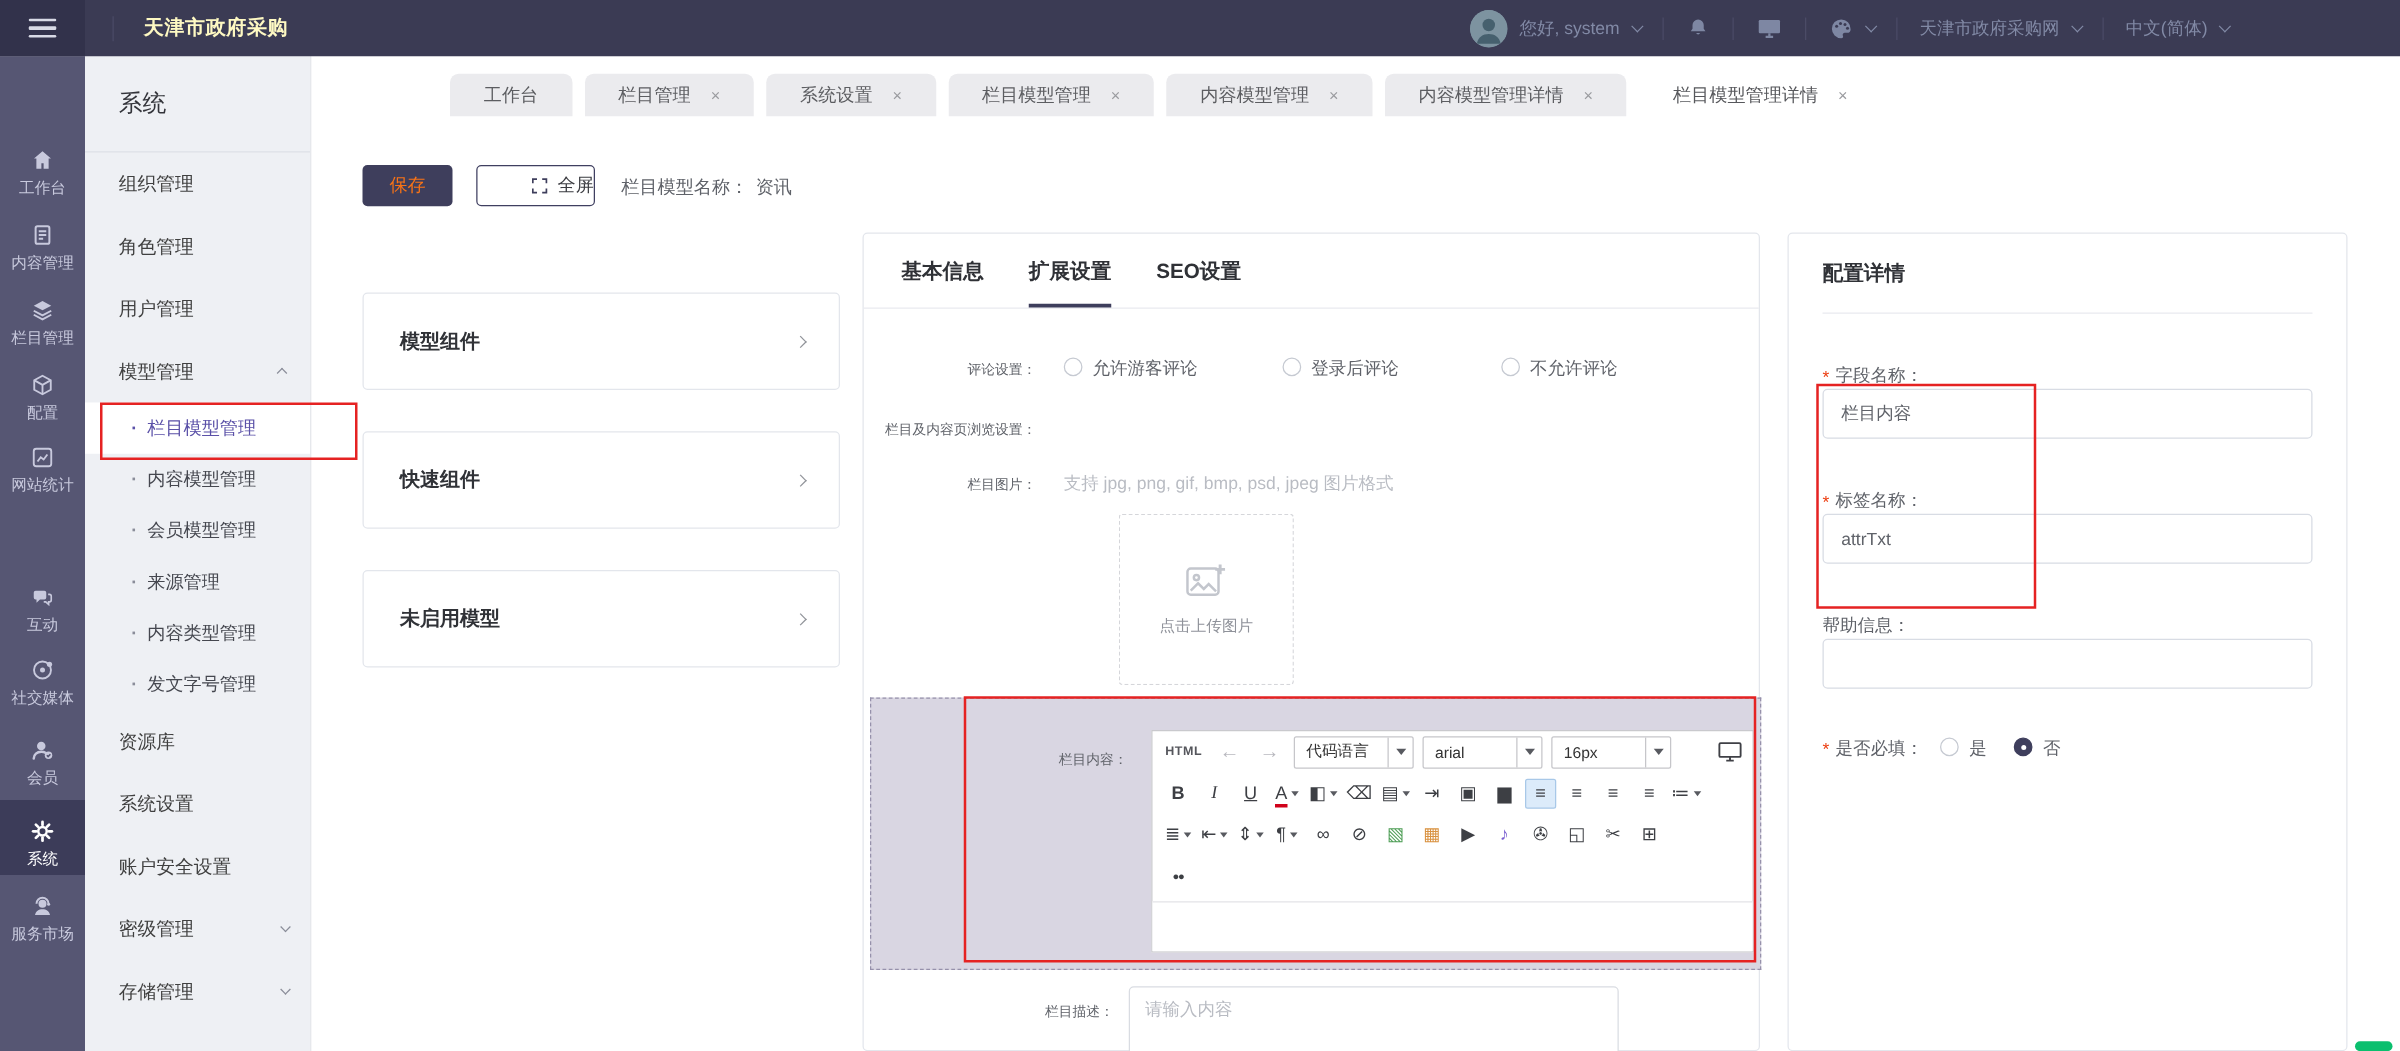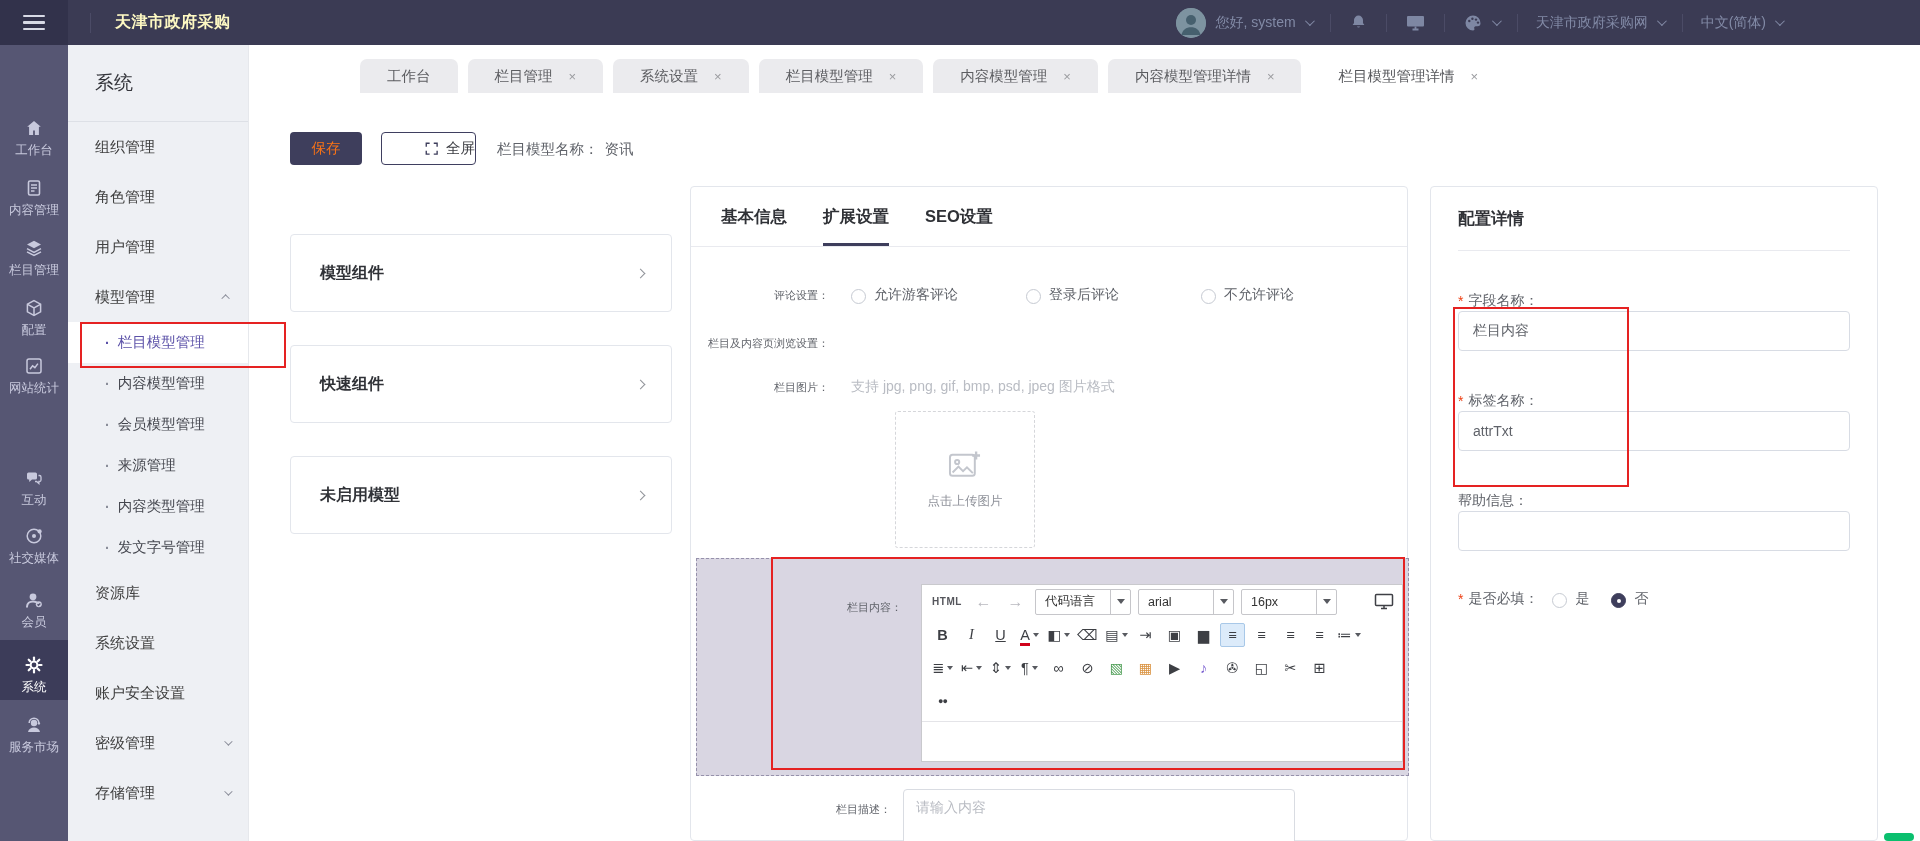--- a/index.html
+++ b/index.html
@@ -64,21 +64,21 @@
 
   .mid{position:absolute;left:690px;top:186px;width:718px;height:655px;}
   .dtabs{display:flex;gap:36px;padding:0 30px;height:60px;align-items:flex-end;border-bottom:1px solid #e9eaef;}
   .dtab{padding-bottom:15px;font-size:16.5px;font-weight:700;color:#2f3136;cursor:pointer;border-bottom:3px solid transparent;}
   .dtab.active{border-bottom-color:var(--accent);}
   .frow{display:flex;align-items:center;height:48px;padding-left:10px;}
   .frow.first{margin-top:24px;}
   .frow.hintrow{height:40px;}
   .flabel{flex:0 0 128px;text-align:right;font-size:11px;color:#5f6269;white-space:nowrap;}
   .opts{display:flex;margin-left:22px;}
-  .opt{display:flex;align-items:flex-end;width:175px;cursor:pointer;}
+  .opt{display:flex;align-items:flex-start;width:175px;cursor:pointer;}
   .radio{width:15px;height:15px;border:1px solid #c6cad2;border-radius:50%;background:#fff;margin-right:8px;position:relative;flex:0 0 auto;}
   .radio.checked{background:var(--accent);border-color:var(--accent);}
   .radio.checked::after{content:"";position:absolute;left:4.5px;top:4.5px;width:4px;height:4px;border-radius:50%;background:#fff;}
   .olabel{font-size:14px;color:#5f6269;}
   .hint{margin-left:22px;font-size:14px;color:#b9bcc3;}
   .uploadrow{margin-top:4px;}
   .upload{margin-left:204px;width:140px;height:137px;border:1.5px dashed #d5d6da;border-radius:3px;display:flex;flex-direction:column;align-items:center;justify-content:center;gap:14px;cursor:pointer;background:#fff;}
   .upload .utext{font-size:12.5px;color:#8f929a;}
 
   

